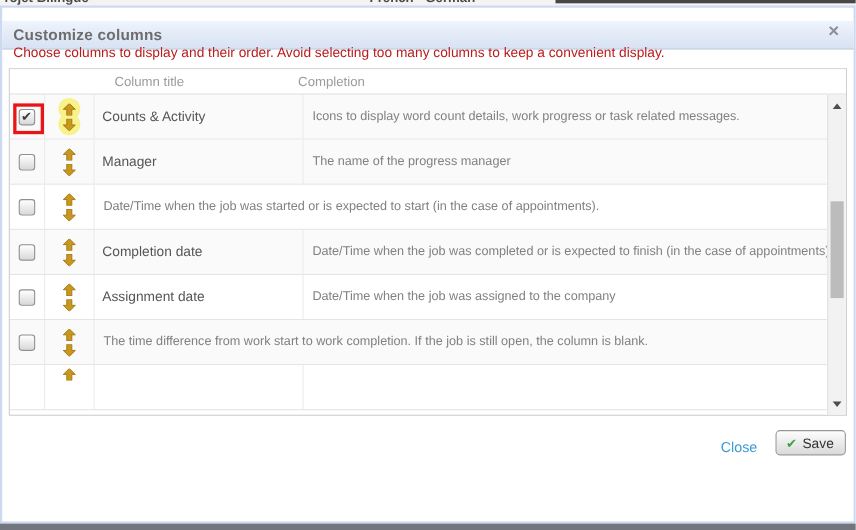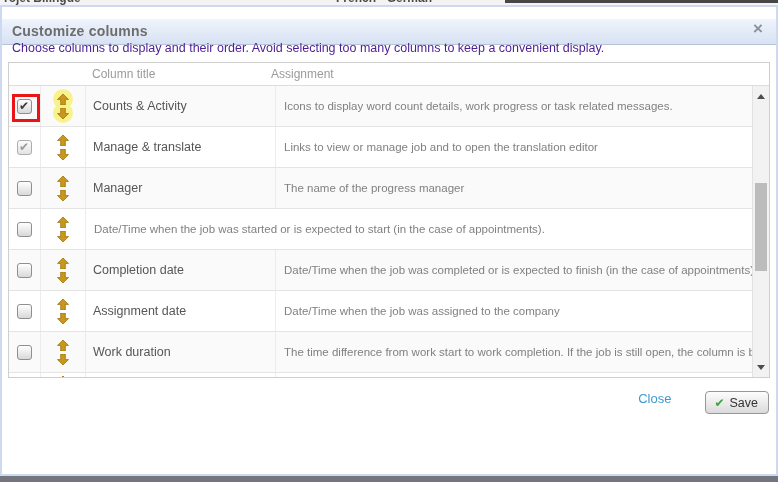--- a/index.html
+++ b/index.html
@@ -27,29 +27,29 @@
     margin-top:12px;
   }
   .modal-title{
     position:absolute;left:10px;top:0;line-height:25px;
     font-size:14px;font-weight:bold;color:#6d6d6d;letter-spacing:.2px;
   }
   .close-x{
     position:absolute;right:10px;top:2px;width:16px;height:16px;
     font-size:17px;font-weight:bold;color:#8b9099;line-height:16px;text-align:center;cursor:pointer;
   }
-  .instruction{position:absolute;left:10px;top:34px;font-size:12.5px;color:#4c1d95;}
+  .instruction{position:absolute;left:10px;top:34px;font-size:12.5px;color:#b91c1c;}
   
   .col-table{
     position:absolute;left:6px;top:55px;width:762px;height:316px;
     border:1px solid #cfcfcf;background:#fff;box-sizing:border-box;
   }
   .table-head{position:absolute;left:0;top:0;right:0;height:22px;border-bottom:1px solid #ddd;background:#fff;}
   .th{position:absolute;top:0;line-height:22px;font-size:12px;color:#9b9b9b;}
-  .th-title{left:83px;text-align:right;}
+  .th-title{left:95px;text-align:right;}
   .th-desc{left:262px;}
   .rows-viewport{position:absolute;left:0;top:23px;right:17px;bottom:0;overflow:hidden;}
   .row{display:flex;height:40px;border-bottom:1px solid #e4e4e4;align-items:stretch;background:#fff;justify-content:center;}
   .row.odd{background:#fafafa;}
   .cb-col{width:31px;border-right:1px solid #ececec;display:flex;align-items:center;justify-content:center;position:relative;flex:none;}
   .arrow-col{width:44px;border-right:1px solid #ececec;display:flex;flex-direction:column;align-items:center;justify-content:center;gap:2px;flex:none;}
   .title-col{width:182px;border-right:1px solid #ececec;display:flex;align-items:center;padding-left:7px;font-size:12.5px;color:#565656;flex:none;}
   .desc-col{flex:1;display:flex;align-items:center;padding-left:8px;font-size:11.5px;color:#818181;white-space:nowrap;overflow:hidden;}
   
   input[type=checkbox]{
@@ -77,21 +77,21 @@
   .row.partial .arrow-col{justify-content:flex-start;padding-top:2px;}
   
   .scrollbar{position:absolute;top:23px;right:0;bottom:0;width:17px;background:#f2f2f2;border-left:1px solid #e2e2e2;box-sizing:border-box;}
   .sb-btn{position:absolute;left:0;width:16px;height:16px;display:flex;align-items:center;justify-content:center;cursor:pointer;}
   .sb-up{top:2px;}
   .sb-down{bottom:2px;}
   .tri-up{width:0;height:0;border-left:4px solid transparent;border-right:4px solid transparent;border-bottom:5px solid #4d4d4d;}
   .tri-down{width:0;height:0;border-left:4px solid transparent;border-right:4px solid transparent;border-top:5px solid #4d4d4d;}
   .sb-thumb{position:absolute;left:2px;top:97px;width:12px;height:88px;background:#bcbcbc;cursor:pointer;}
   
-  .footer{position:absolute;top:384px;right:7px;display:flex;align-items:flex-start;gap:34px;}
+  .footer{position:absolute;top:384px;right:7px;display:flex;align-items:flex-end;gap:17px;}
   .close-link{font-size:13px;color:#3b9ad2;cursor:pointer;}
   .save-btn{
     display:flex;align-items:center;gap:5px;height:23px;padding:0 10px 0 8px;
     border:1px solid #979797;border-radius:4px;background:linear-gradient(#fdfdfd,#dadada);
     font-size:12.5px;color:#333;cursor:pointer;box-sizing:border-box;
   }
   .save-check{color:#3fa142;font-size:12px;line-height:1;}
   
   .dark-strip-bottom{position:absolute;left:0;top:476px;width:778px;height:6px;background:#73767e;}
 </style>
@@ -108,21 +108,21 @@
   <div class="modal-header">
     <span class="modal-title">Customize columns</span>
     <span class="close-x">×</span>
   </div>
 
   <div class="instruction">Choose columns to display and their order. Avoid selecting too many columns to keep a convenient display.</div>
 
   <div class="col-table">
     <div class="table-head">
       <span class="th th-title">Column title</span>
-      <span class="th th-desc">Assignment</span>
+      <span class="th th-desc">Completion</span>
     </div>
 
     <div class="rows-viewport">
   <div class="row odd hl glow">
     <div class="cb-col">
       <input type="checkbox" checked="" style="">
       <div class="highlight-box"></div>
     </div>
     <div class="arrow-col">
       <span class="arrow-wrap">
@@ -133,40 +133,20 @@
       <span class="arrow-wrap">
         <svg width="12" height="11" viewBox="0 0 12 11">
                 <path d="M6 11 L0.5 5.6 H3.7 V0 H8.3 V5.6 H11.5 Z" fill="#c9971c" stroke="#9e7410" stroke-width="0.8"></path>
               </svg>
       </span>
     </div>
     <div class="title-col">Counts &amp; Activity</div>
     <div class="desc-col">Icons to display word count details, work progress or task related messages.</div>
   </div>
 
-  <div class="row">
-    <div class="cb-col">
-      <input type="checkbox" disabled="" checked="" style="">
-
-    </div>
-    <div class="arrow-col">
-      <span class="arrow-wrap">
-        <svg width="12" height="11" viewBox="0 0 12 11">
-                <path d="M6 0 L11.5 5.4 H8.3 V11 H3.7 V5.4 H0.5 Z" fill="#c9971c" stroke="#9e7410" stroke-width="0.8"></path>
-              </svg>
-      </span>
-      <span class="arrow-wrap">
-        <svg width="12" height="11" viewBox="0 0 12 11">
-                <path d="M6 11 L0.5 5.6 H3.7 V0 H8.3 V5.6 H11.5 Z" fill="#c9971c" stroke="#9e7410" stroke-width="0.8"></path>
-              </svg>
-      </span>
-    </div>
-    <div class="title-col">Manage &amp; translate</div>
-    <div class="desc-col">Links to view or manage job and to open the translation editor</div>
-  </div>
 
   <div class="row odd">
     <div class="cb-col">
       <input type="checkbox" style="">
 
     </div>
     <div class="arrow-col">
       <span class="arrow-wrap">
         <svg width="12" height="11" viewBox="0 0 12 11">
                 <path d="M6 0 L11.5 5.4 H8.3 V11 H3.7 V5.4 H0.5 Z" fill="#c9971c" stroke="#9e7410" stroke-width="0.8"></path>
@@ -254,21 +234,20 @@
         <svg width="12" height="11" viewBox="0 0 12 11">
                 <path d="M6 0 L11.5 5.4 H8.3 V11 H3.7 V5.4 H0.5 Z" fill="#c9971c" stroke="#9e7410" stroke-width="0.8"></path>
               </svg>
       </span>
       <span class="arrow-wrap">
         <svg width="12" height="11" viewBox="0 0 12 11">
                 <path d="M6 11 L0.5 5.6 H3.7 V0 H8.3 V5.6 H11.5 Z" fill="#c9971c" stroke="#9e7410" stroke-width="0.8"></path>
               </svg>
       </span>
     </div>
-    <div class="title-col">Work duration</div>
     <div class="desc-col">The time difference from work start to work completion. If the job is still open, the column is blank.</div>
   </div>
 
   <div class="row partial">
     <div class="cb-col">
       
       
     </div>
     <div class="arrow-col">
       <span class="arrow-wrap">

